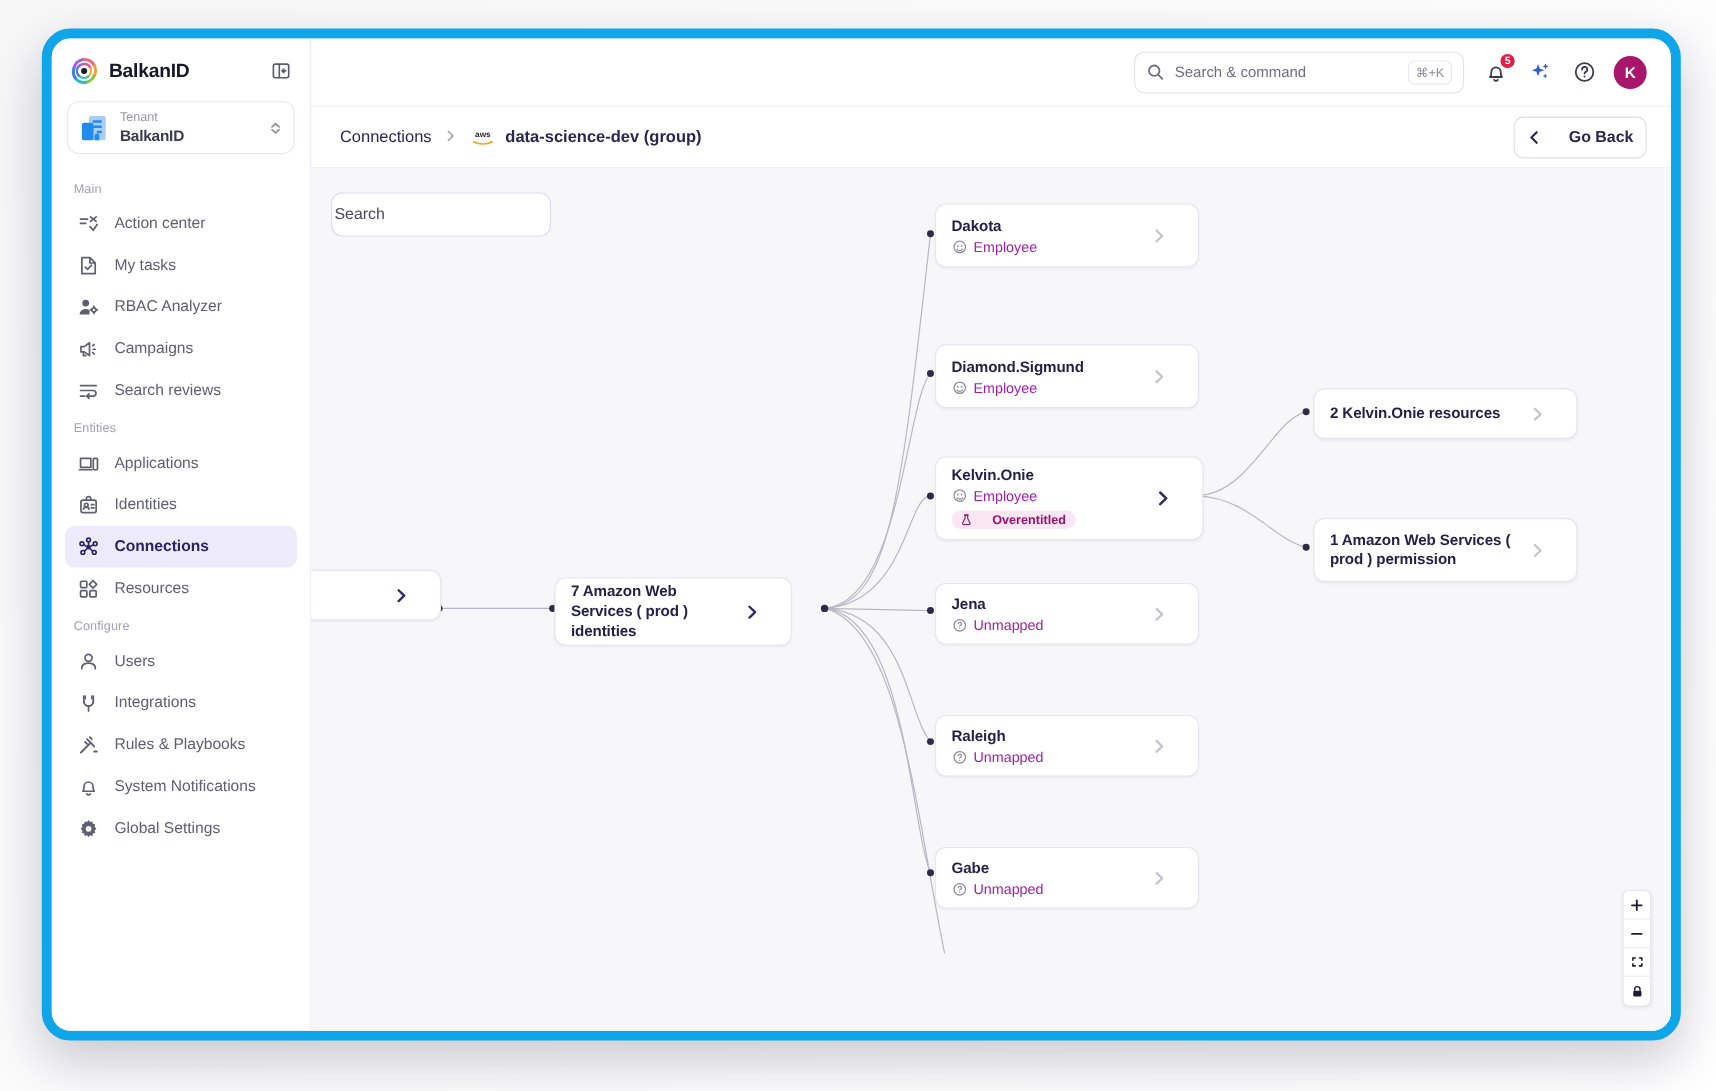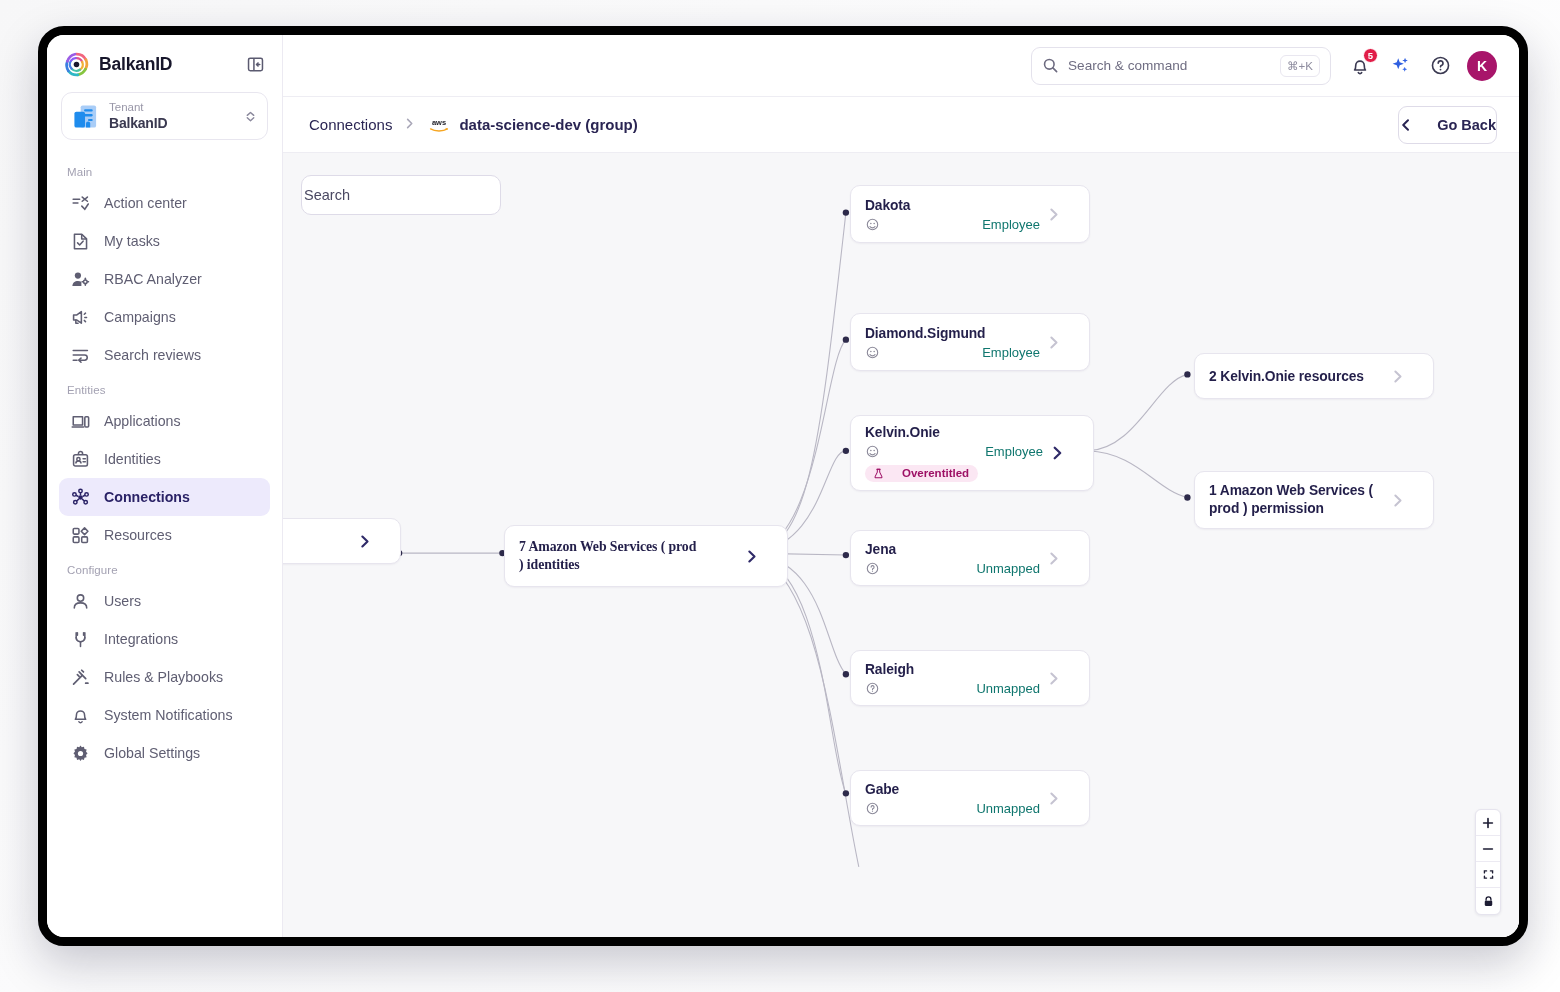--- a/index.html
+++ b/index.html
@@ -12,21 +12,21 @@
   body {
     background: linear-gradient(135deg,#f7f7f8 0%,#fbfbfc 40%,#ffffff 100%);
   }
 
   
   .window {
     position: absolute;
     left: 38px; top: 26px;
     width: 1490px; height: 920px;
     background: #ffffff;
-    border: 9px solid #000000;
+    border: 9px solid #0ea5e9;
     border-radius: 26px;
     overflow: hidden;
     display: flex;
     box-shadow: 0 18px 46px rgba(20,18,50,.22);
   }
 
   
   .sidebar {
     width: 236px;
     flex: 0 0 236px;
@@ -143,21 +143,21 @@
     display:flex;align-items:center;
     padding: 0 22px 0 26px;
   }
   .crumbs { display:flex;align-items:center;gap:11px;flex:1;}
   .crumb-link { font-size:15px;color:#2a2553;cursor:pointer;}
   .crumb-sep { color:#a9a7b8; font-size:14px;}
   .crumb-cur { font-size:15px;color:#2a2553;font-weight:600;display:flex;align-items:center;gap:8px;}
   .aws-ico{width:24px;height:17px;display:flex;align-items:center;justify-content:center;}
   .goback {
     display:flex;align-items:center;gap:24px;
-    height:38px;padding:0 0;
+    height:38px;padding:0 11px;
     border:1px solid #dedbe8;border-radius:9px;
     font-size:14.5px;font-weight:700;color:#2a2553;
     cursor:pointer;background:#fff;
   }
 
   .pagetitle-bar {
     height: 58px; flex:0 0 58px;
     display:flex;align-items:center;
     padding: 0 26px;
     border-bottom:1px solid #eeedf3;
@@ -193,21 +193,21 @@
     padding: 0 28px 0 14px;
     cursor:pointer;
   }
   .node-body{flex:1;min-width:0;}
   .node-title{
     font-size:13.8px;font-weight:700;color:#231f4a;
     letter-spacing:-.1px;line-height:1.25;
   }
   .node-sub{
     display:flex;align-items:center;gap:6px;
-    font-size:13px;color:#0f766e;margin-top:2px;justify-content:space-between;
+    font-size:13px;color:#a21caf;margin-top:2px;
   }
   .node-sub .si{width:14px;height:14px;flex:0 0 14px;display:flex;align-items:center;justify-content:center;}
   .node-chev{color:#c5c3d1;display:flex;align-items:center;flex:0 0 auto;margin-left:6px;}
   .node-chev.dark{color:#2f2a68;}
   .badge-over {
     display:inline-flex;align-items:center;gap:18px;
     margin-top:6px;
     background:#fbe7f3;color:#9d1065;
     border-radius:11px;padding:2.5px 9px 2.5px 7px;
     font-size:11.5px;font-weight:600;
@@ -576,21 +576,21 @@
         <span class="node-body">
           
         </span>
         <span class="node-chev dark">
           <svg viewBox="0 0 14 14" width="15" height="15" fill="none" stroke="currentColor" stroke-width="2" stroke-linecap="round" stroke-linejoin="round">
               <path d="M5 2.4 L9.8 7 L5 11.6"></path>
             </svg>
         </span>
       </div>
 
-      <div class="node multiline" style="left:221px; top:372px; width:284px; height:62px;font-family:Liberation Serif, serif;">
+      <div class="node multiline" style="left:221px; top:372px; width:216px; height:62px;">
         <span class="node-body">
           <span class="node-title" style="display:block;max-width:180px">7 Amazon Web Services ( prod ) identities</span>
         </span>
         <span class="node-chev dark">
           <svg viewBox="0 0 14 14" width="15" height="15" fill="none" stroke="currentColor" stroke-width="2" stroke-linecap="round" stroke-linejoin="round">
               <path d="M5 2.4 L9.8 7 L5 11.6"></path>
             </svg>
         </span>
       </div>
 

